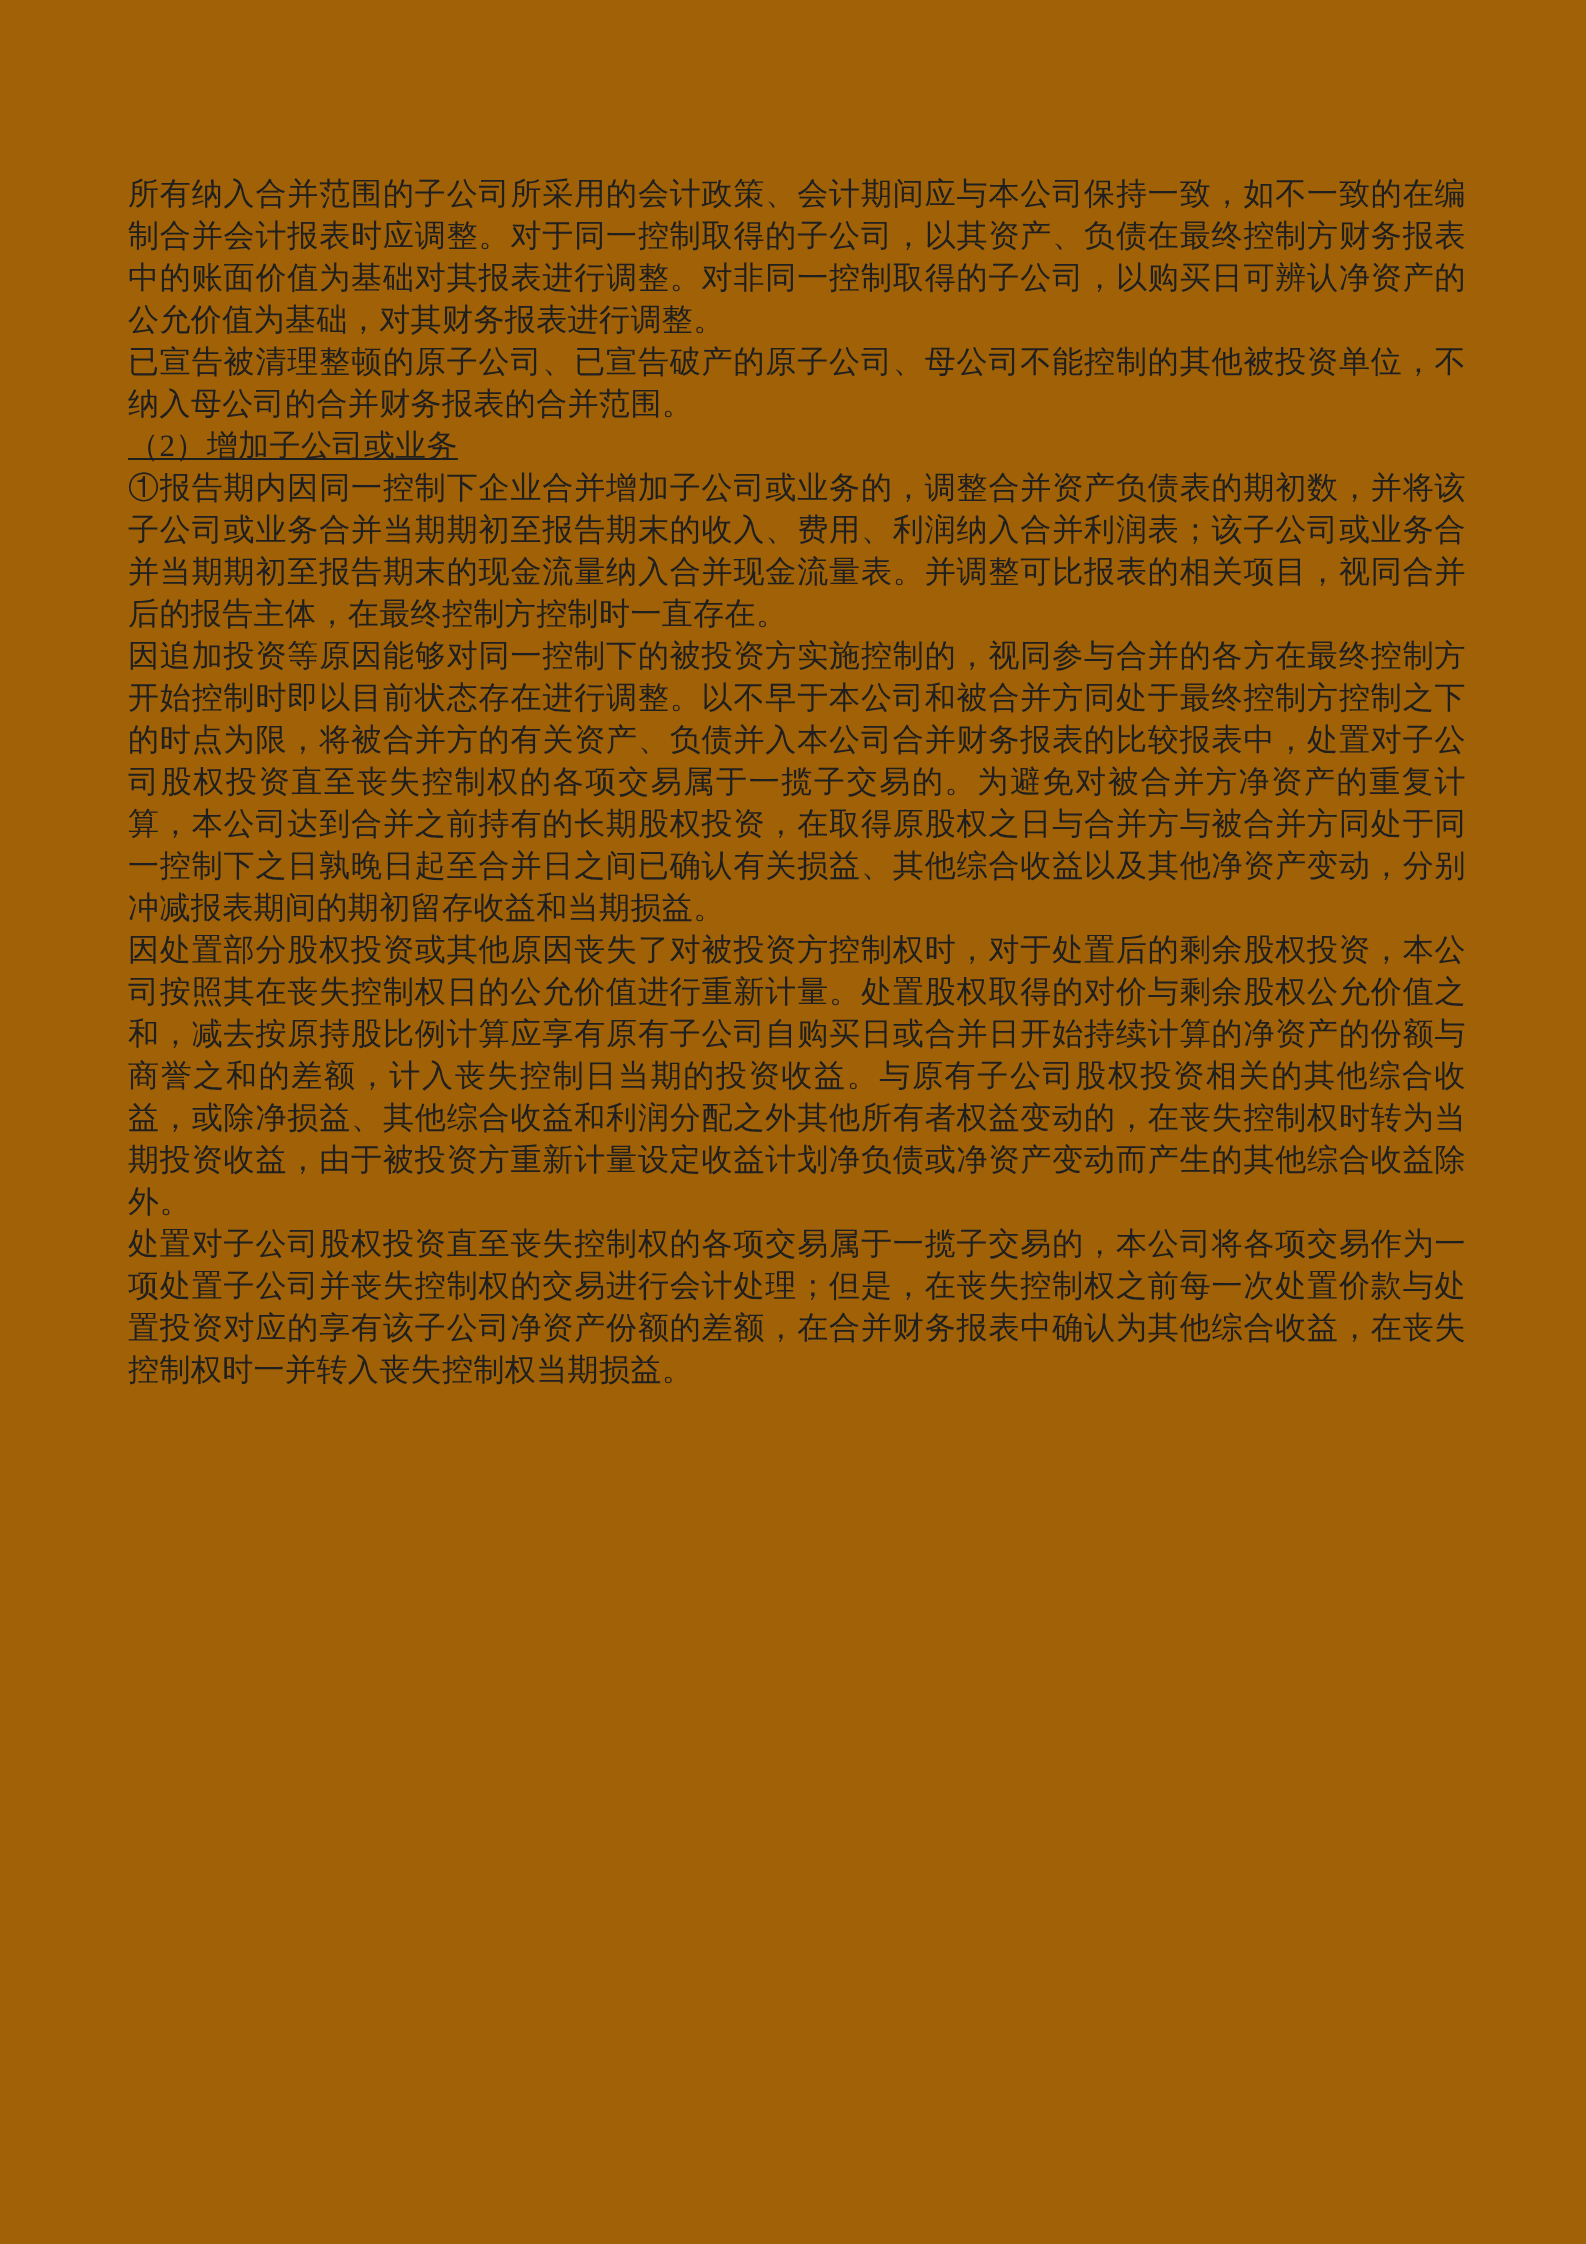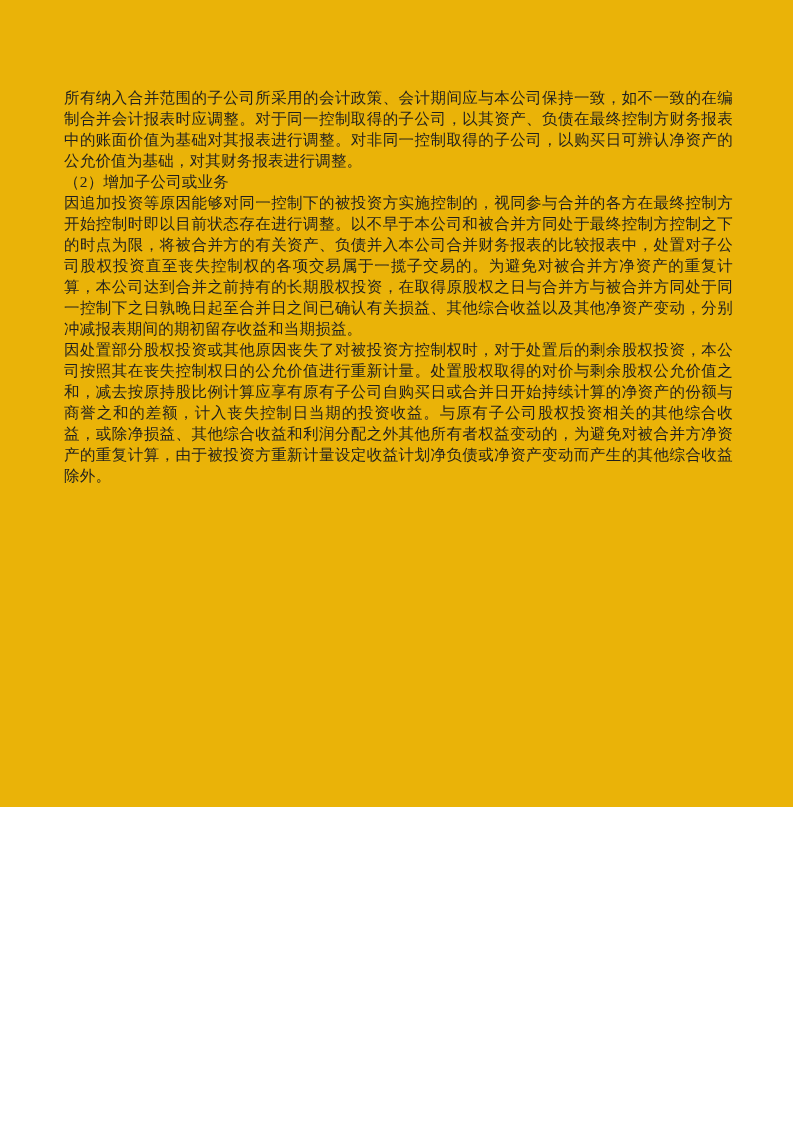--- a/index.html
+++ b/index.html
@@ -8,22 +8,22 @@
   }
   body {
     width: 793px;
     height: 1122px;
     background: #ffffff;
     overflow: hidden;
   }
   .page {
     position: relative;
     width: 793px;
-    height: 807px;
-    background: #eab308;
+    height: 1122px;
+    background: #a16207;
     font-family: "Liberation Serif", "DejaVu Serif", serif;
   }
   .content {
     position: absolute;
     left: 64px;
     top: 87px;
     width: 669px;
     color: #1f1f1f;
     font-size: 15.5px;
     line-height: 21px;
@@ -34,25 +34,29 @@
   .content p.block {
     margin: 0;
     padding: 0;
     text-align: justify;
     text-align-last: left;
     word-break: break-all;
   }
   
   .content p.heading {
     font-weight: normal;
+    text-decoration: underline;
   }
 </style>
 </head>
 <body style="background: rgb(255, 255, 255);">
 
 <div class="page">
   <div class="content" style="color: rgb(31, 31, 31);">
       <p class="block paragraph">所有纳入合并范围的子公司所采用的会计政策、会计期间应与本公司保持一致，如不一致的在编制合并会计报表时应调整。对于同一控制取得的子公司，以其资产、负债在最终控制方财务报表中的账面价值为基础对其报表进行调整。对非同一控制取得的子公司，以购买日可辨认净资产的公允价值为基础，对其财务报表进行调整。</p>
+      <p class="block paragraph">已宣告被清理整顿的原子公司、已宣告破产的原子公司、母公司不能控制的其他被投资单位，不纳入母公司的合并财务报表的合并范围。</p>
       <p class="block heading">（2）增加子公司或业务</p>
+      <p class="block paragraph">①报告期内因同一控制下企业合并增加子公司或业务的，调整合并资产负债表的期初数，并将该子公司或业务合并当期期初至报告期末的收入、费用、利润纳入合并利润表；该子公司或业务合并当期期初至报告期末的现金流量纳入合并现金流量表。并调整可比报表的相关项目，视同合并后的报告主体，在最终控制方控制时一直存在。</p>
       <p class="block paragraph">因追加投资等原因能够对同一控制下的被投资方实施控制的，视同参与合并的各方在最终控制方开始控制时即以目前状态存在进行调整。以不早于本公司和被合并方同处于最终控制方控制之下的时点为限，将被合并方的有关资产、负债并入本公司合并财务报表的比较报表中，处置对子公司股权投资直至丧失控制权的各项交易属于一揽子交易的。为避免对被合并方净资产的重复计算，本公司达到合并之前持有的长期股权投资，在取得原股权之日与合并方与被合并方同处于同一控制下之日孰晚日起至合并日之间已确认有关损益、其他综合收益以及其他净资产变动，分别冲减报表期间的期初留存收益和当期损益。</p>
-      <p class="block paragraph">因处置部分股权投资或其他原因丧失了对被投资方控制权时，对于处置后的剩余股权投资，本公司按照其在丧失控制权日的公允价值进行重新计量。处置股权取得的对价与剩余股权公允价值之和，减去按原持股比例计算应享有原有子公司自购买日或合并日开始持续计算的净资产的份额与商誉之和的差额，计入丧失控制日当期的投资收益。与原有子公司股权投资相关的其他综合收益，或除净损益、其他综合收益和利润分配之外其他所有者权益变动的，为避免对被合并方净资产的重复计算，由于被投资方重新计量设定收益计划净负债或净资产变动而产生的其他综合收益除外。</p>
+      <p class="block paragraph">因处置部分股权投资或其他原因丧失了对被投资方控制权时，对于处置后的剩余股权投资，本公司按照其在丧失控制权日的公允价值进行重新计量。处置股权取得的对价与剩余股权公允价值之和，减去按原持股比例计算应享有原有子公司自购买日或合并日开始持续计算的净资产的份额与商誉之和的差额，计入丧失控制日当期的投资收益。与原有子公司股权投资相关的其他综合收益，或除净损益、其他综合收益和利润分配之外其他所有者权益变动的，在丧失控制权时转为当期投资收益，由于被投资方重新计量设定收益计划净负债或净资产变动而产生的其他综合收益除外。</p>
+      <p class="block paragraph">处置对子公司股权投资直至丧失控制权的各项交易属于一揽子交易的，本公司将各项交易作为一项处置子公司并丧失控制权的交易进行会计处理；但是，在丧失控制权之前每一次处置价款与处置投资对应的享有该子公司净资产份额的差额，在合并财务报表中确认为其他综合收益，在丧失控制权时一并转入丧失控制权当期损益。</p>
     </div>
 </div>
 
 </body></html>

